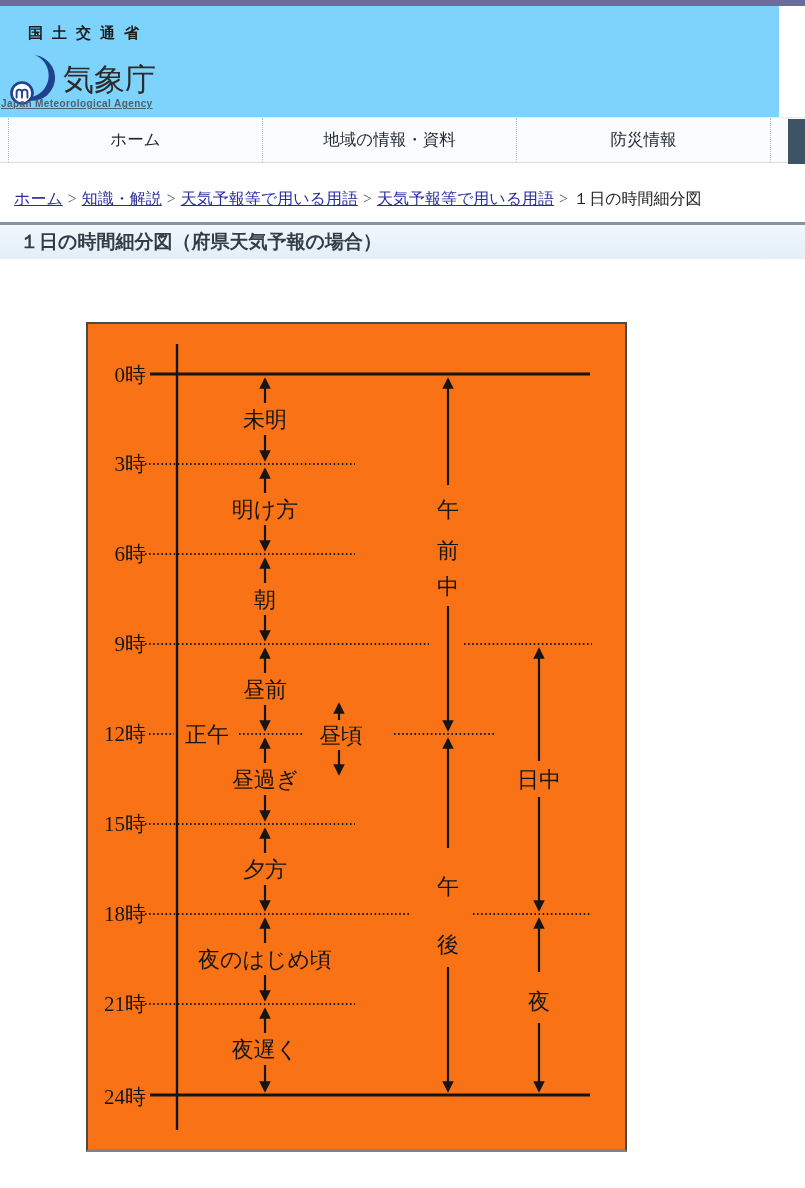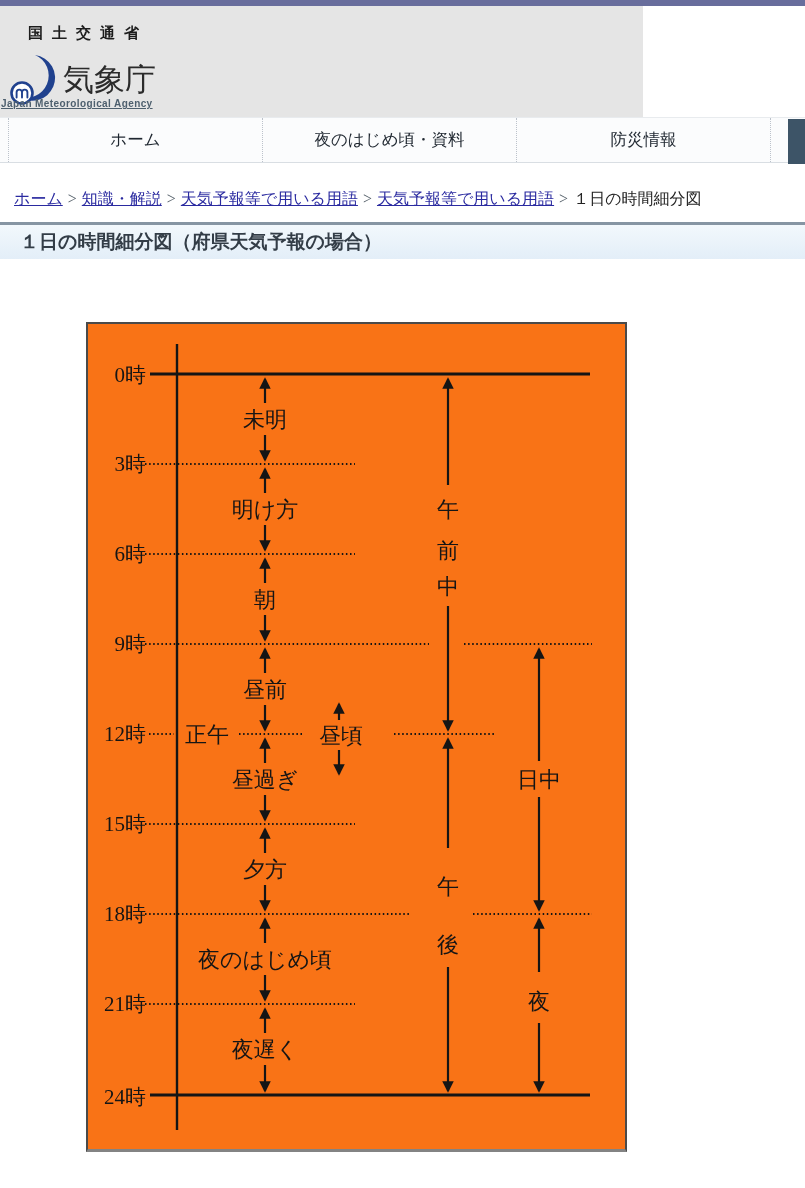--- a/index.html
+++ b/index.html
@@ -4,21 +4,21 @@
 <style>
   html,body{margin:0;padding:0;}
   body{
     width:805px;height:1188px;position:relative;background:#ffffff;
     font-family:"Liberation Sans","DejaVu Sans",sans-serif;
     overflow:hidden;
   }
   
   .top-strip{position:absolute;left:0;top:0;width:805px;height:6px;background:#686d9c;}
   
-  .header{position:absolute;left:0;top:6px;width:643px;height:111px;background:#e5e5e5;}
+  .header{position:absolute;left:0;top:6px;width:779px;height:111px;background:#7dd3fc;}
   .ministry{position:absolute;left:28px;top:18px;font-size:15px;font-weight:bold;
     letter-spacing:9px;color:#1c1c1c;}
   .logo{position:absolute;left:8px;top:46px;}
   .agency{position:absolute;left:63px;top:53px;font-size:31px;font-weight:normal;color:#2b2b2b;}
   .agency-en{position:absolute;left:1px;top:92px;font-size:10px;font-weight:bold;
     color:#4d5f6e;letter-spacing:0.4px;text-decoration:underline;}
   
   .nav{position:absolute;left:0;top:117px;width:805px;height:46px;background:#fbfcfd;
     border-top:1px solid #e8ebee;border-bottom:1px solid #d9dee3;box-sizing:border-box;}
   .nav-inner{position:absolute;left:8px;top:0;width:762px;height:44px;display:flex;
@@ -64,21 +64,21 @@
       <path d="M8.6,45.5 v-5.2 a2.7,2.7 0 0 1 5.4,0 v5.2 M14,40.3 a2.7,2.7 0 0 1 5.4,0 v5.2" fill="none" stroke="#20418e" stroke-width="1.9" stroke-linecap="round"></path>
     </svg>
   </div>
   <div class="agency">気象庁</div>
   <div class="agency-en">Japan Meteorological Agency</div>
 </div>
 
 <div class="nav">
   <div class="nav-inner">
     <div class="nav-item">ホーム</div>
-    <div class="nav-item">夜のはじめ頃・資料</div>
+    <div class="nav-item">地域の情報・資料</div>
     <div class="nav-item">防災情報</div>
   </div>
   <div class="nav-block"></div>
 </div>
 
 <div class="breadcrumb">
   <a>ホーム</a><span class="crumb-sep">&gt;</span><a>知識・解説</a><span class="crumb-sep">&gt;</span><a>天気予報等で用いる用語</a><span class="crumb-sep">&gt;</span><a>天気予報等で用いる用語</a><span class="crumb-sep">&gt;</span><span>１日の時間細分図</span>
 </div>
 
 <div class="title-bar">

